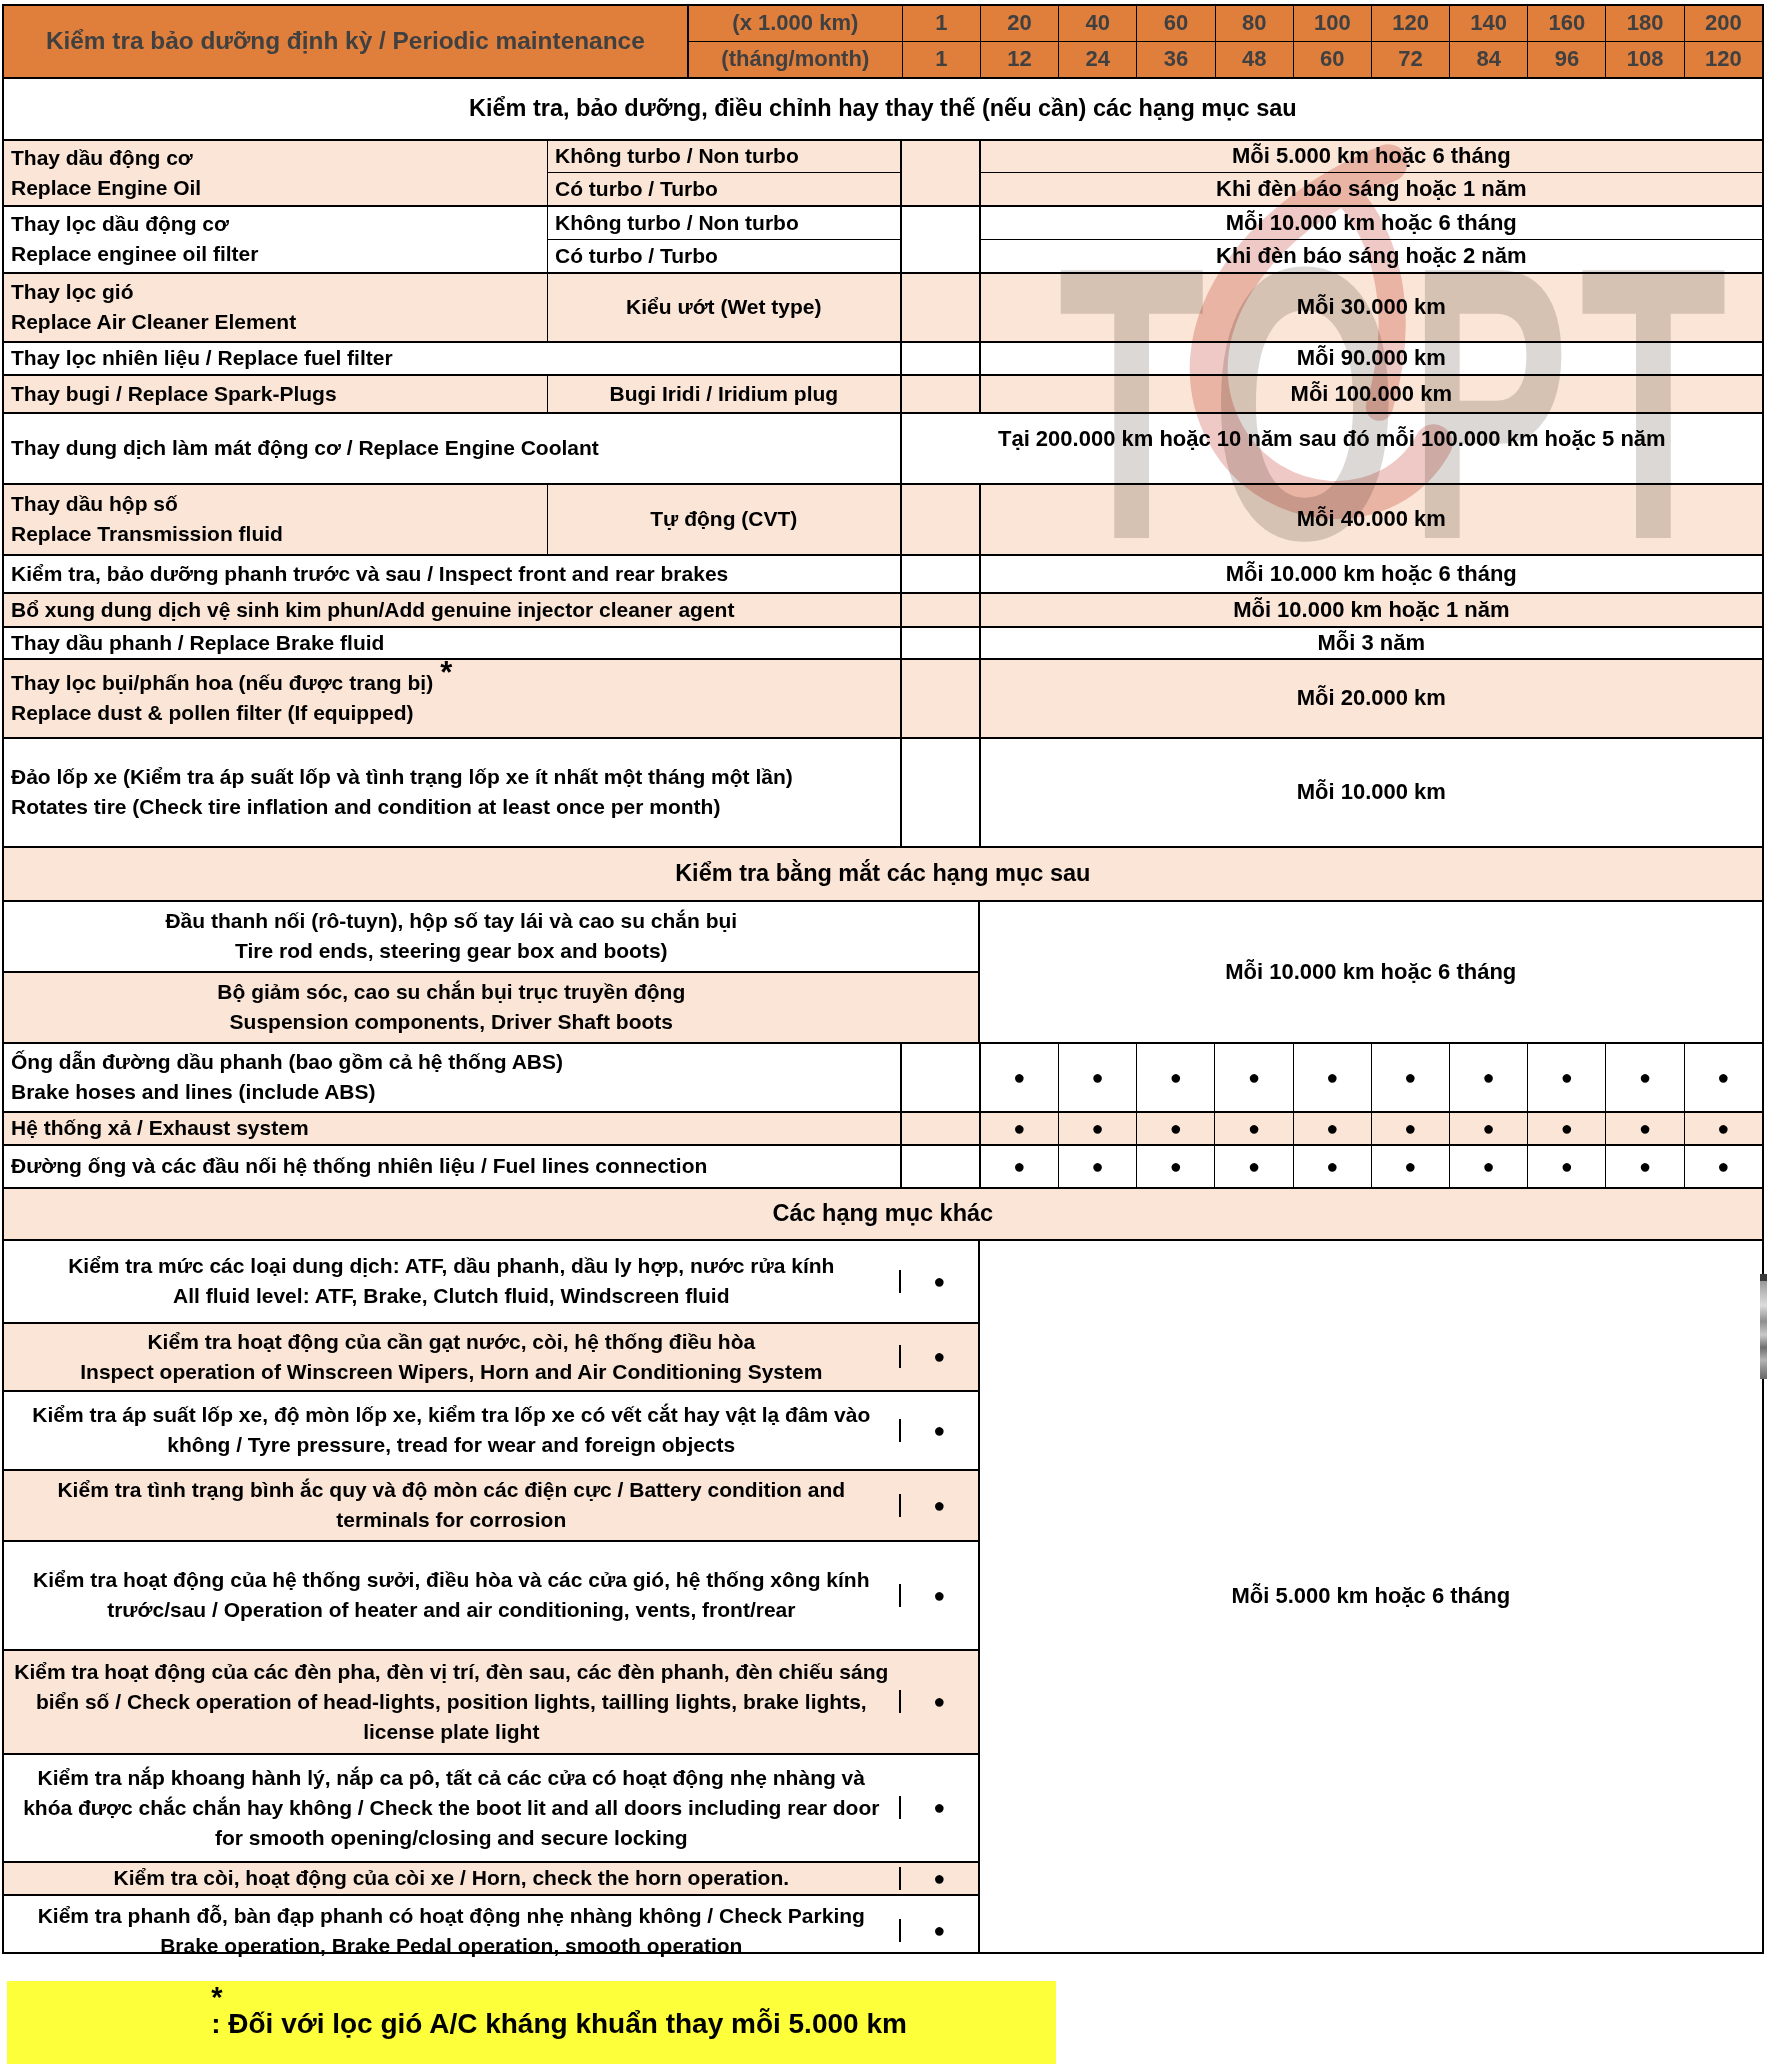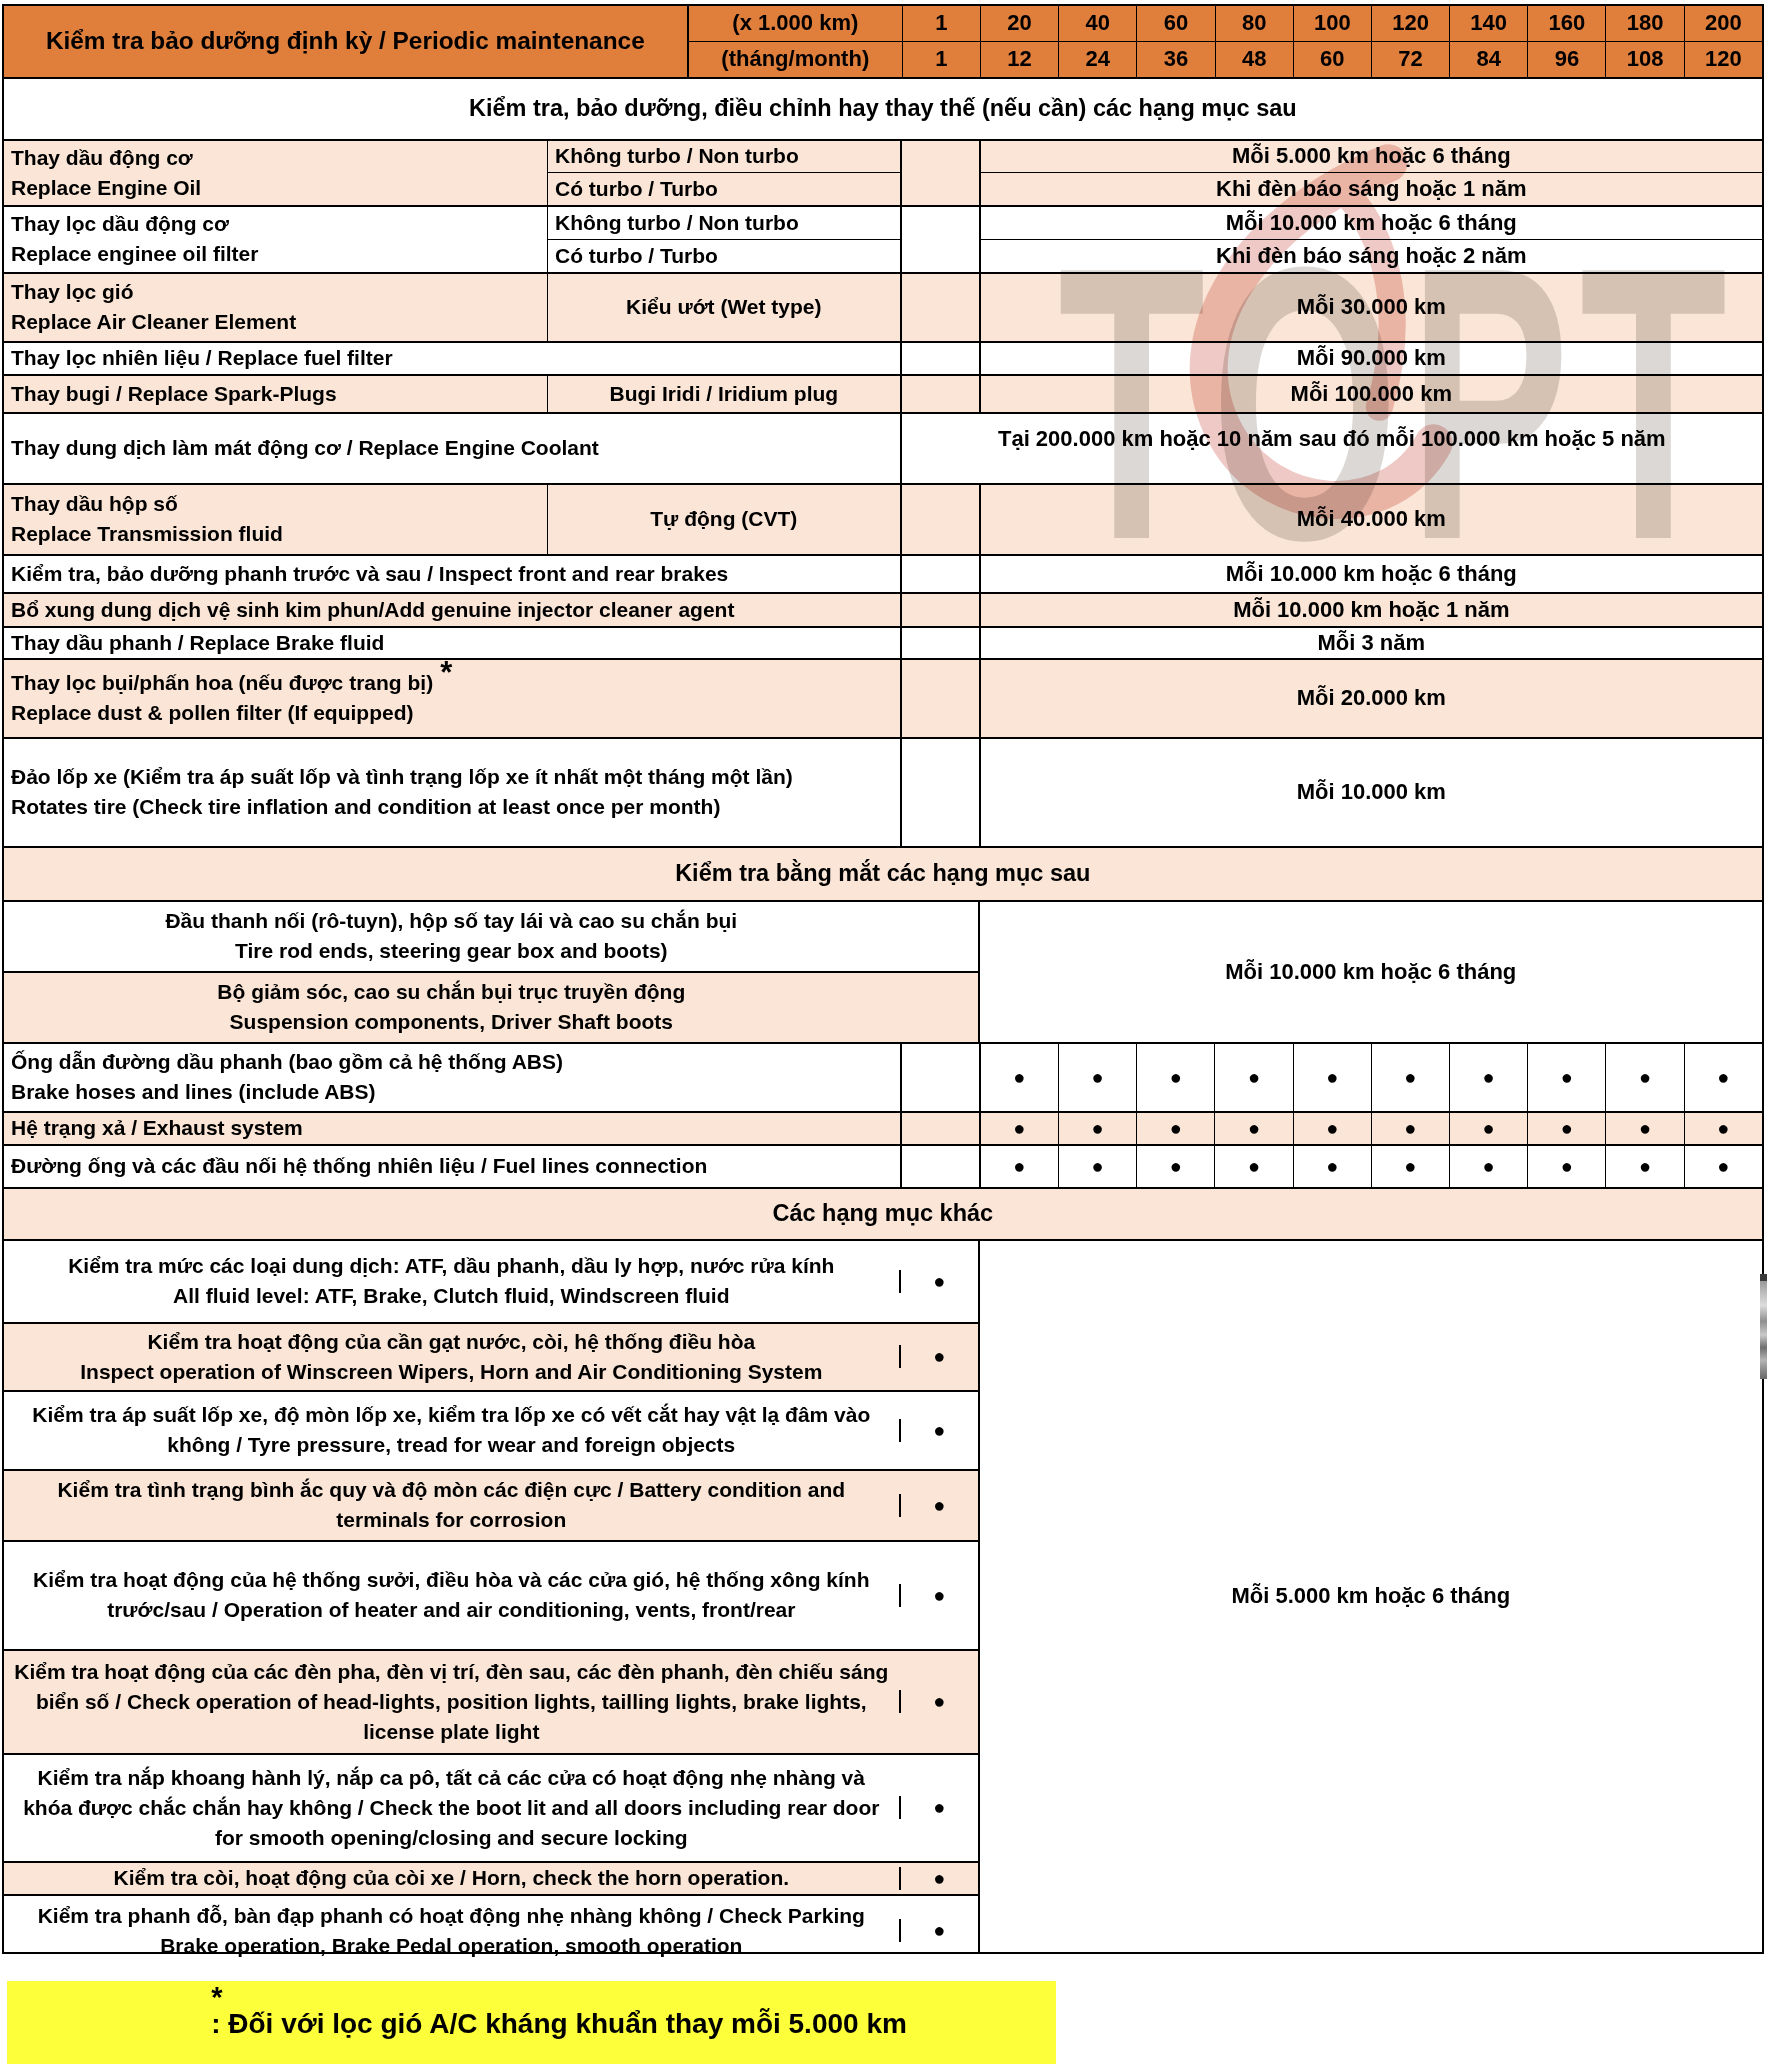--- a/index.html
+++ b/index.html
@@ -27,21 +27,21 @@
   .val{flex:1;border-left:2.7px solid var(--line);display:flex;align-items:center;justify-content:center;font-size:22px;text-align:center;box-sizing:border-box;padding:0 5.4px;}
   .stack{display:flex;flex-direction:column;box-sizing:border-box;}
   .stack .sub{flex:1;display:flex;align-items:center;box-sizing:border-box;}
   .stack .sub + .sub{border-top:1.8px solid var(--line);}
   .stack .sub.txt{padding:0 7.2px;font-size:21px;}
   .stack .sub.vtxt{justify-content:center;font-size:22px;text-align:center;}
 
   .sec-title{display:flex;align-items:center;justify-content:center;font-size:23.5px;box-sizing:border-box;}
 
   
-  .hdr{display:flex;background:var(--orange);color:#000000;box-sizing:border-box;}
+  .hdr{display:flex;background:var(--orange);color:#404040;box-sizing:border-box;}
   .h-title{width:683px;display:flex;align-items:center;justify-content:center;font-size:24.4px;padding:0 9px;box-sizing:border-box;text-align:center;}
   .h-right{flex:1;display:flex;flex-direction:column;border-left:2.7px solid var(--line);box-sizing:border-box;}
   .h-row{flex:1;display:flex;box-sizing:border-box;}
   .h-row + .h-row{border-top:1.8px solid var(--line);}
   .h-unit{width:213px;display:flex;align-items:center;justify-content:center;font-size:22px;box-sizing:border-box;}
   .h-cols{flex:1;display:flex;box-sizing:border-box;}
   .num-cell{flex:1;display:flex;align-items:center;justify-content:center;font-size:22px;border-left:1.8px solid var(--line);box-sizing:border-box;}
 
   
   .bullets{flex:1;display:flex;box-sizing:border-box;}
@@ -261,21 +261,21 @@
           <div class="bcell">●</div>
           <div class="bcell">●</div>
           <div class="bcell">●</div>
           <div class="bcell">●</div>
           <div class="bcell">●</div>
           <div class="bcell">●</div>
         </div>
     </div>
 
     <div class="row peach" style="height:33px">
-      <div class="label cell" style="width:896px">Hệ trạng xả / Exhaust system</div>
+      <div class="label cell" style="width:896px">Hệ thống xả / Exhaust system</div>
       <div class="col1 cell"></div>
       <div class="bullets">
           <div class="bcell">●</div>
           <div class="bcell">●</div>
           <div class="bcell">●</div>
           <div class="bcell">●</div>
           <div class="bcell">●</div>
           <div class="bcell">●</div>
           <div class="bcell">●</div>
           <div class="bcell">●</div>

